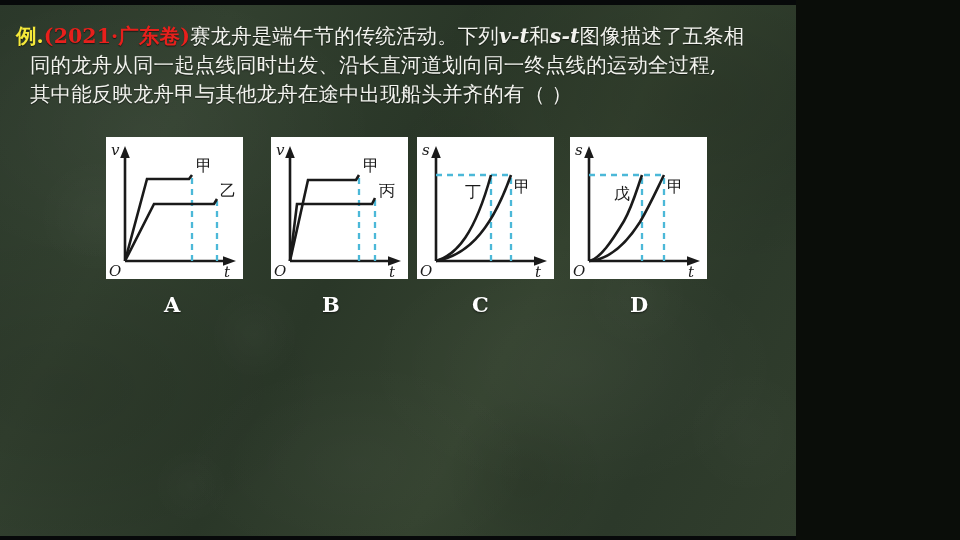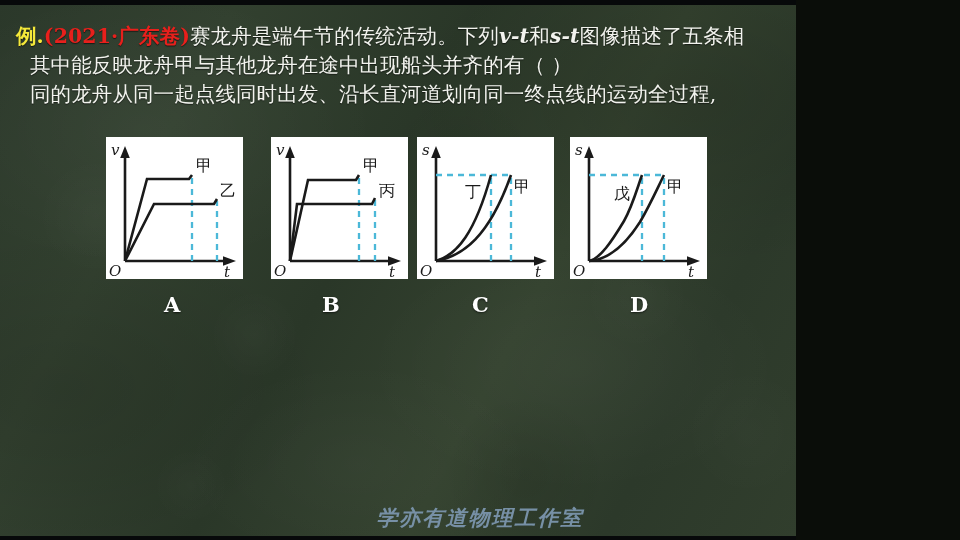--- a/index.html
+++ b/index.html
@@ -73,22 +73,22 @@
 </head>
 <body>
 
 <div id="slide">
 
   <div class="edge-top"></div>
   <div class="edge-bottom"></div>
 
   <div id="question">
     <span class="ln ln1"><span class="ex-yellow">例.</span><span class="ex-red">(2021·广东卷)</span><span>赛龙舟是端午节的传统活动。下列</span><span class="it">v-t</span><span>和</span><span class="it">s-t</span><span>图像描述了五条相</span></span>
+    <span class="ln ln2">同的龙舟从同一起点线同时出发、沿长直河道划向同一终点线的运动全过程,</span>
     <span class="ln ln3">其中能反映龙舟甲与其他龙舟在途中出现船头并齐的有（    ）</span>
-    <span class="ln ln2">同的龙舟从同一起点线同时出发、沿长直河道划向同一终点线的运动全过程,</span>
   </div>
 
   <div class="panel" style="left:106px;top:137px;width:137px;height:142px;">
     <svg width="137" height="142" viewBox="0 0 137 142">
 
       <g stroke="#1a1a1a" stroke-width="2.6" fill="none">
         <line x1="19" y1="124" x2="19" y2="16"></line>
         <line x1="19" y1="124" x2="122" y2="124"></line>
       </g>
       <polygon points="19,9 14.2,21 23.8,21" fill="#1a1a1a"></polygon>
@@ -189,15 +189,14 @@
       <text x="44" y="62" font-family="DejaVu Sans,sans-serif" font-size="16" fill="#1a1a1a">戊</text>
       <text x="97" y="55" font-family="DejaVu Sans,sans-serif" font-size="16" fill="#1a1a1a">甲</text>
     </svg>
   </div>
 
   <div class="optlabel" style="left:164px;top:292px;">A</div>
   <div class="optlabel" style="left:322px;top:292px;">B</div>
   <div class="optlabel" style="left:472px;top:292px;">C</div>
   <div class="optlabel" style="left:630px;top:292px;">D</div>
 
-  <div id="watermark">学亦有道物理工作室</div>
 
 </div>
 
 </body></html>

